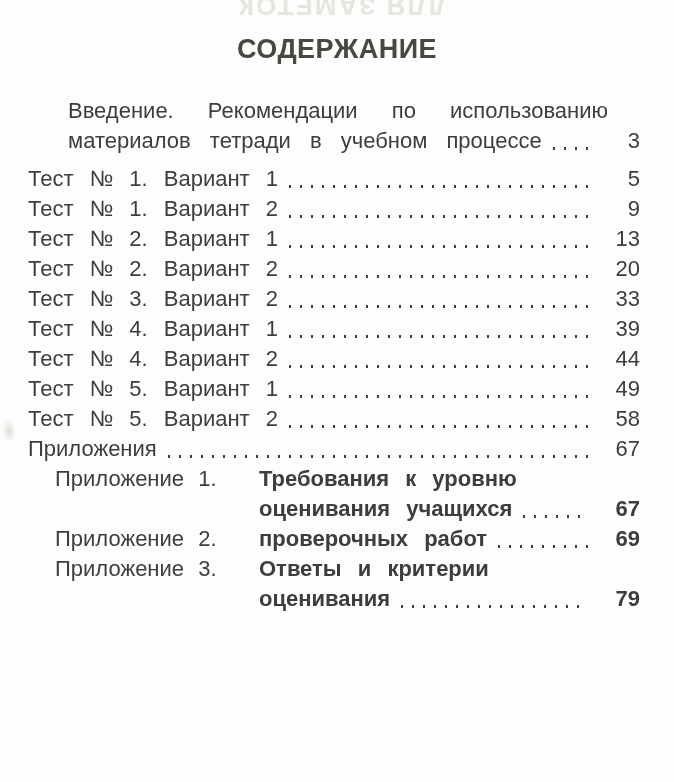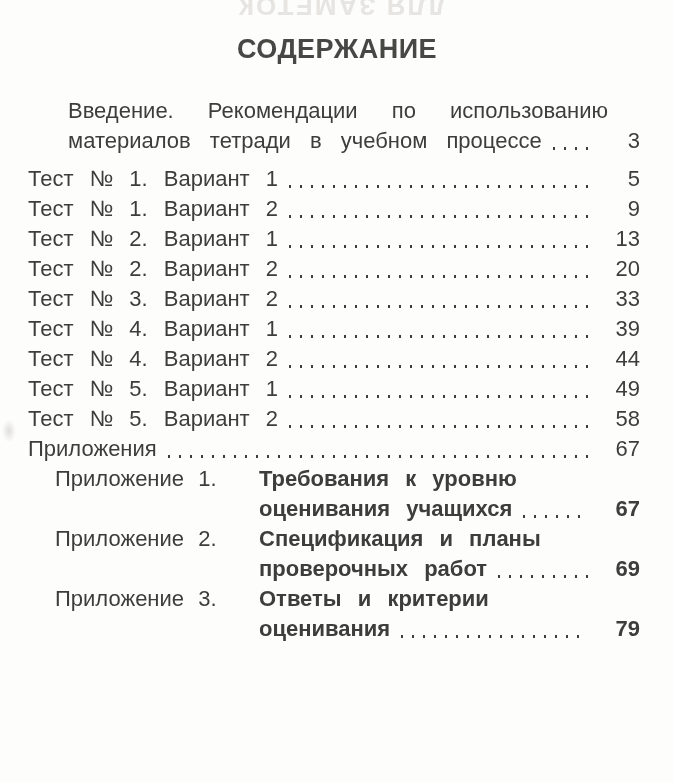--- a/index.html
+++ b/index.html
@@ -162,21 +162,20 @@
         <span class="app-line2-label">оценивания учащихся</span>
         <span class="leader"></span>
         <span class="pagenum">67</span>
       </div>
     </div>
   </div>
 
   <div class="entry-appendix">
     <span class="app-label">Приложение 2.</span>
     <div class="app-content">
-      <div class="app-line1">Спецификация и планы</div>
       <div class="row">
         <span class="app-line2-label">проверочных работ</span>
         <span class="leader"></span>
         <span class="pagenum">69</span>
       </div>
     </div>
   </div>
 
   <div class="entry-appendix">
     <span class="app-label">Приложение 3.</span>

